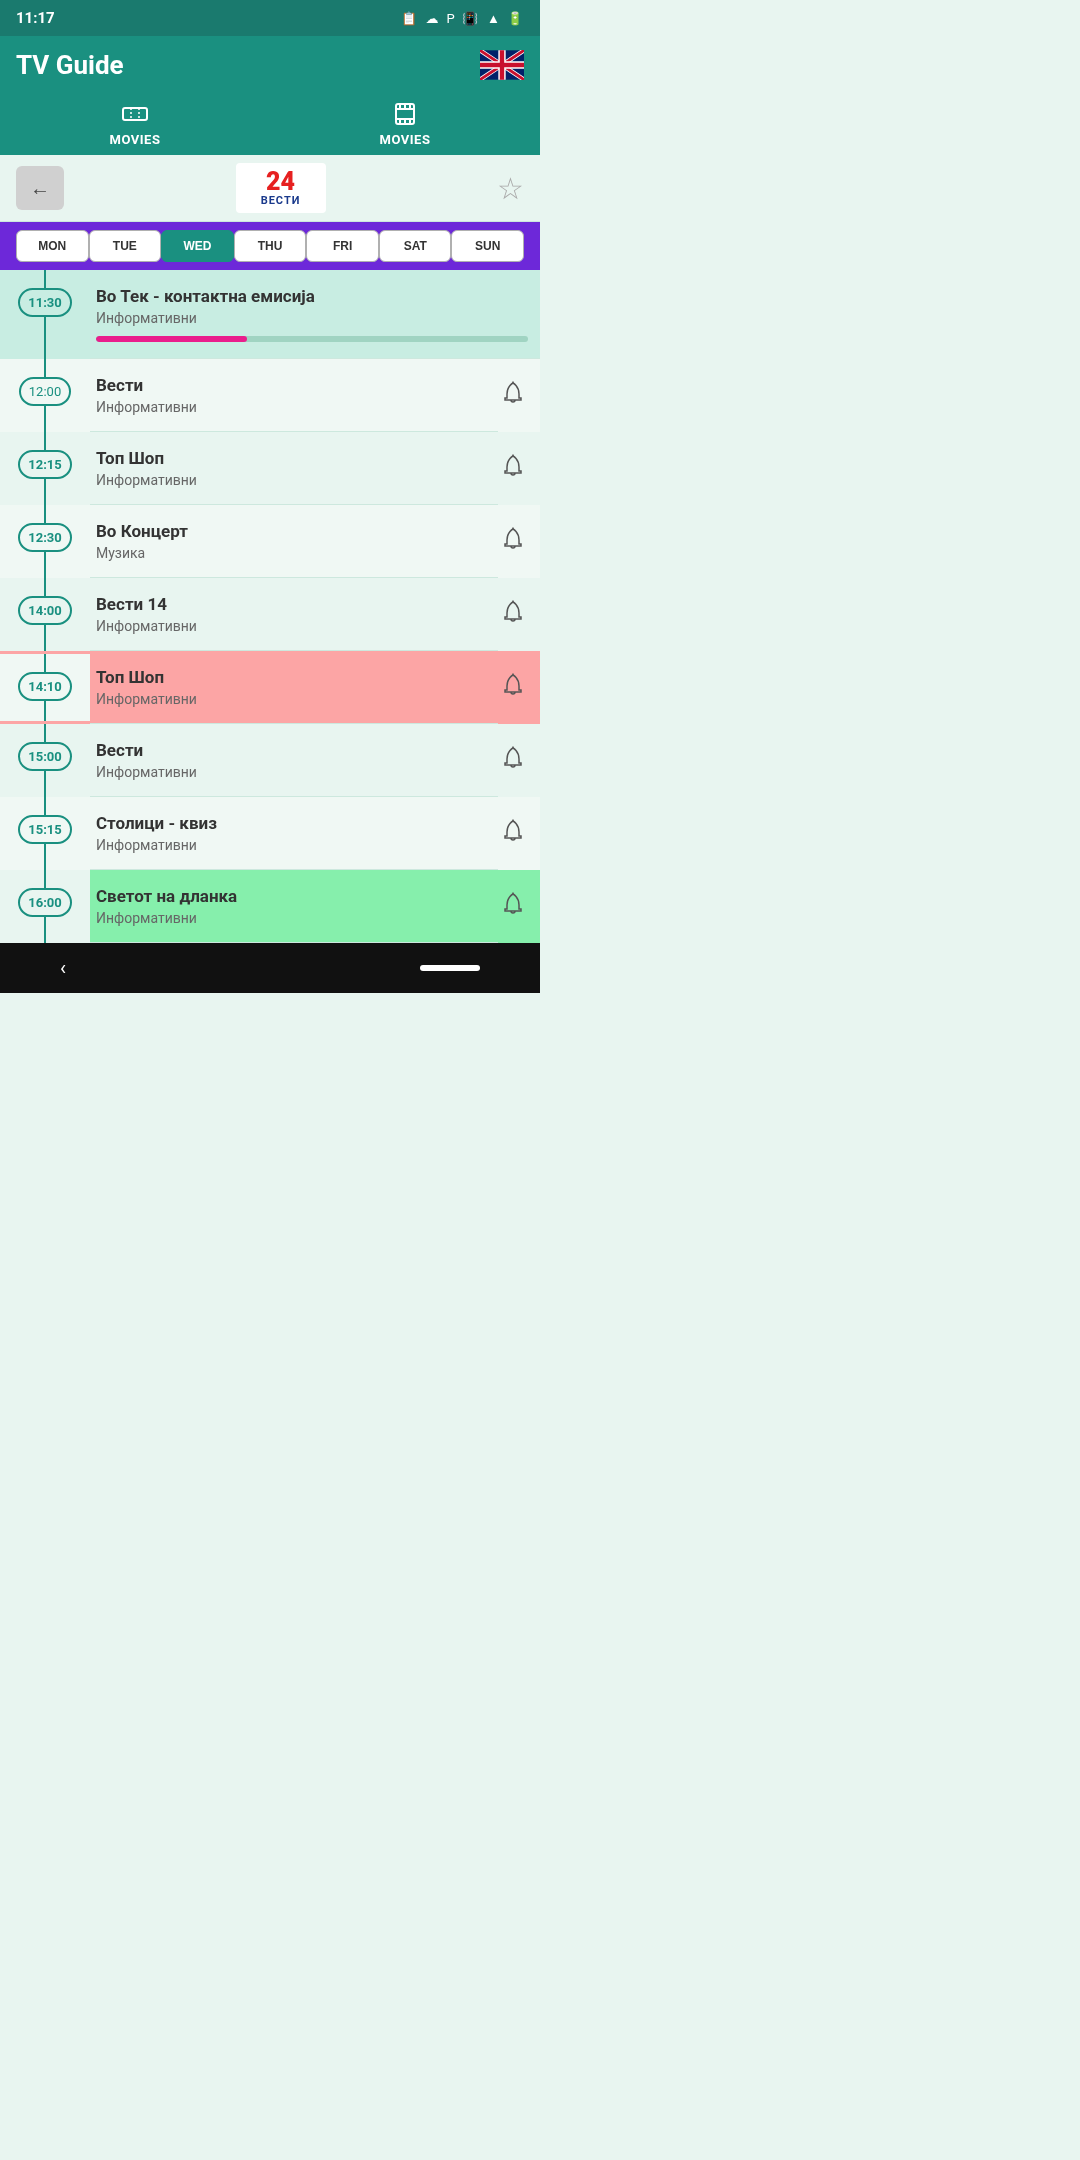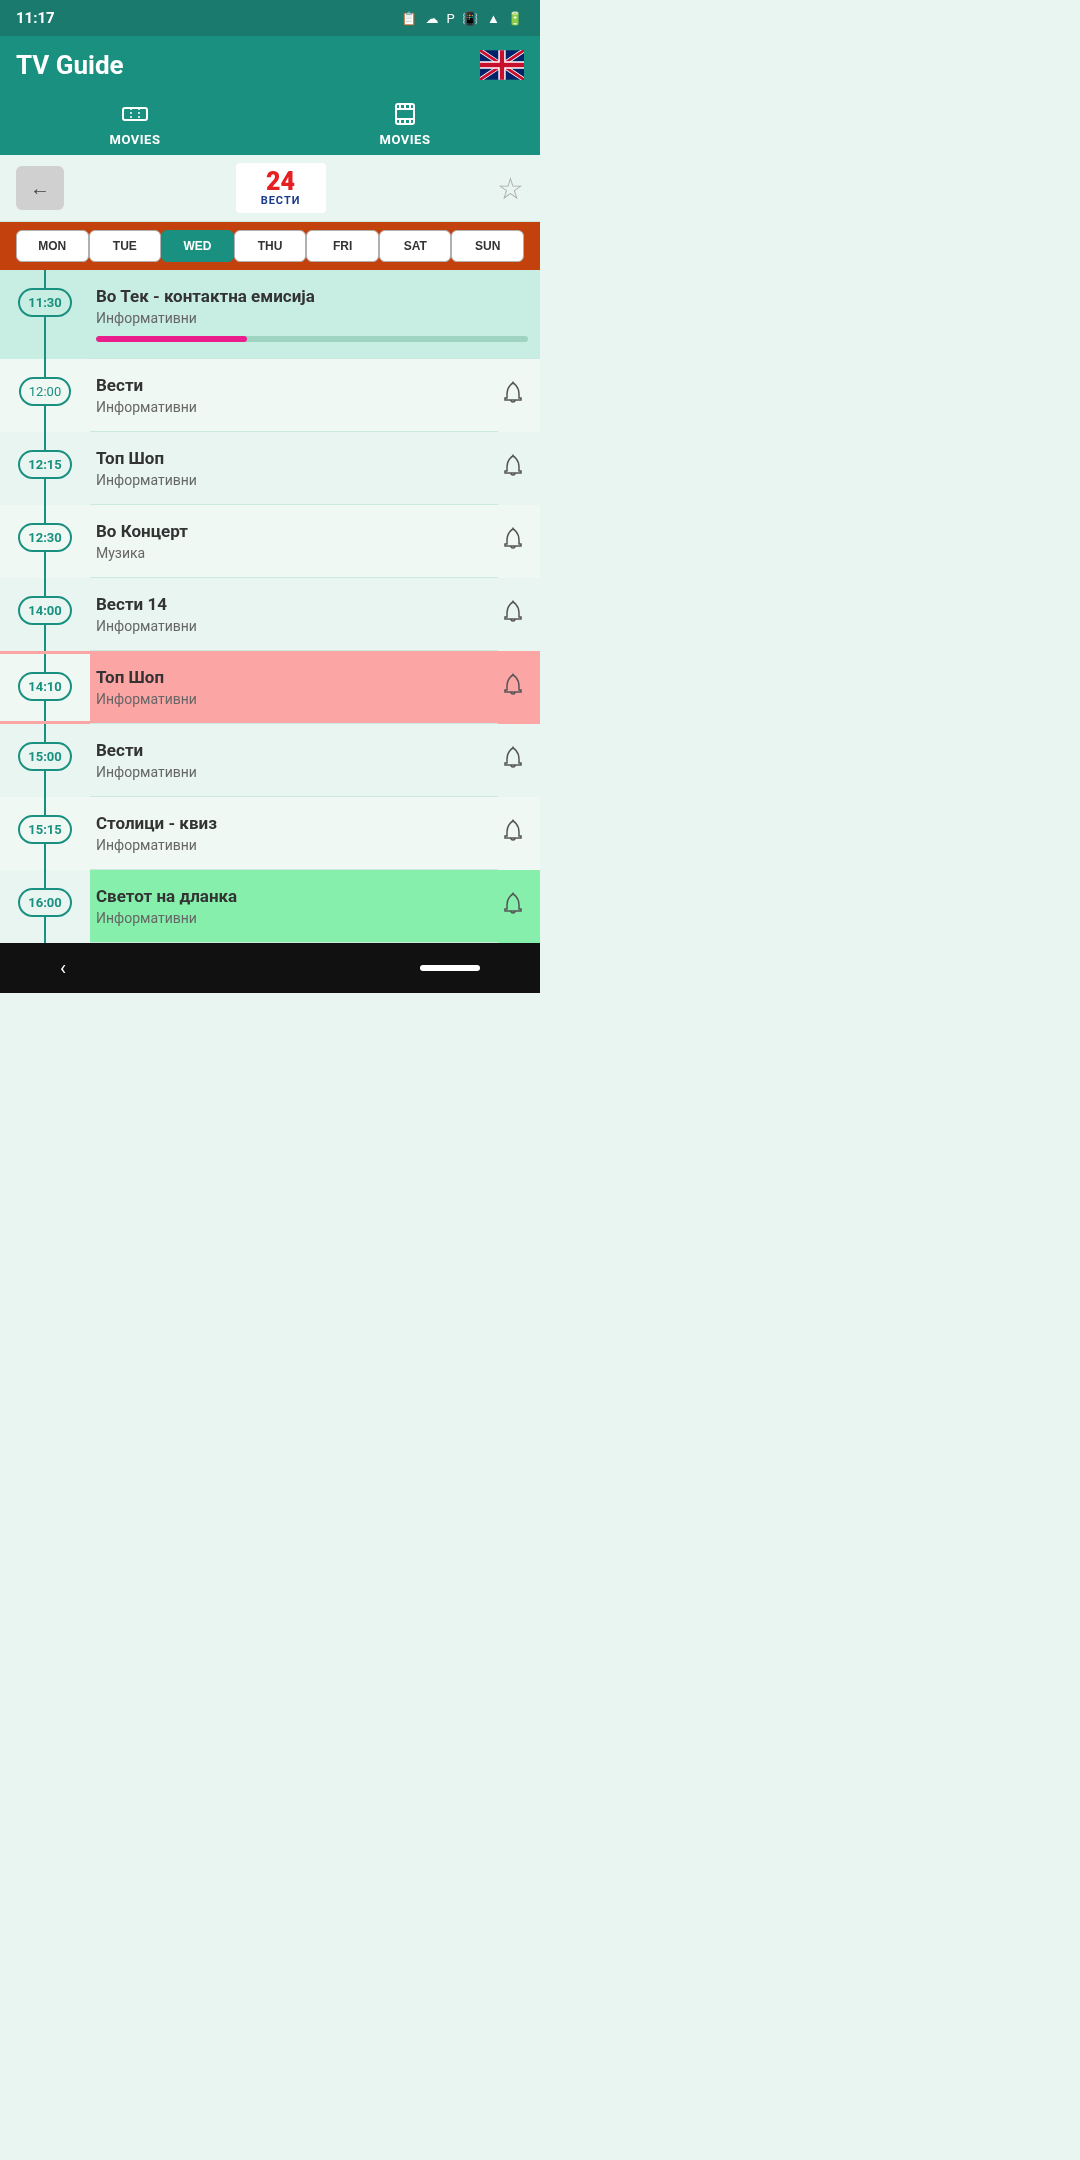--- a/index.html
+++ b/index.html
@@ -147,21 +147,21 @@
       cursor: pointer;
       font-size: 30px;
       color: #aaa;
     }
 
     
     .day-selector {
       display: flex;
       gap: 0;
       padding: 8px 16px;
-      background: #c2410c;
+      background: #6d28d9;
     }
     .day-btn {
       flex: 1;
       padding: 8px 2px;
       border: 1.5px solid #b0b0b0;
       border-radius: 6px;
       background: white;
       font-size: 12px;
       font-weight: bold;
       color: #333;

